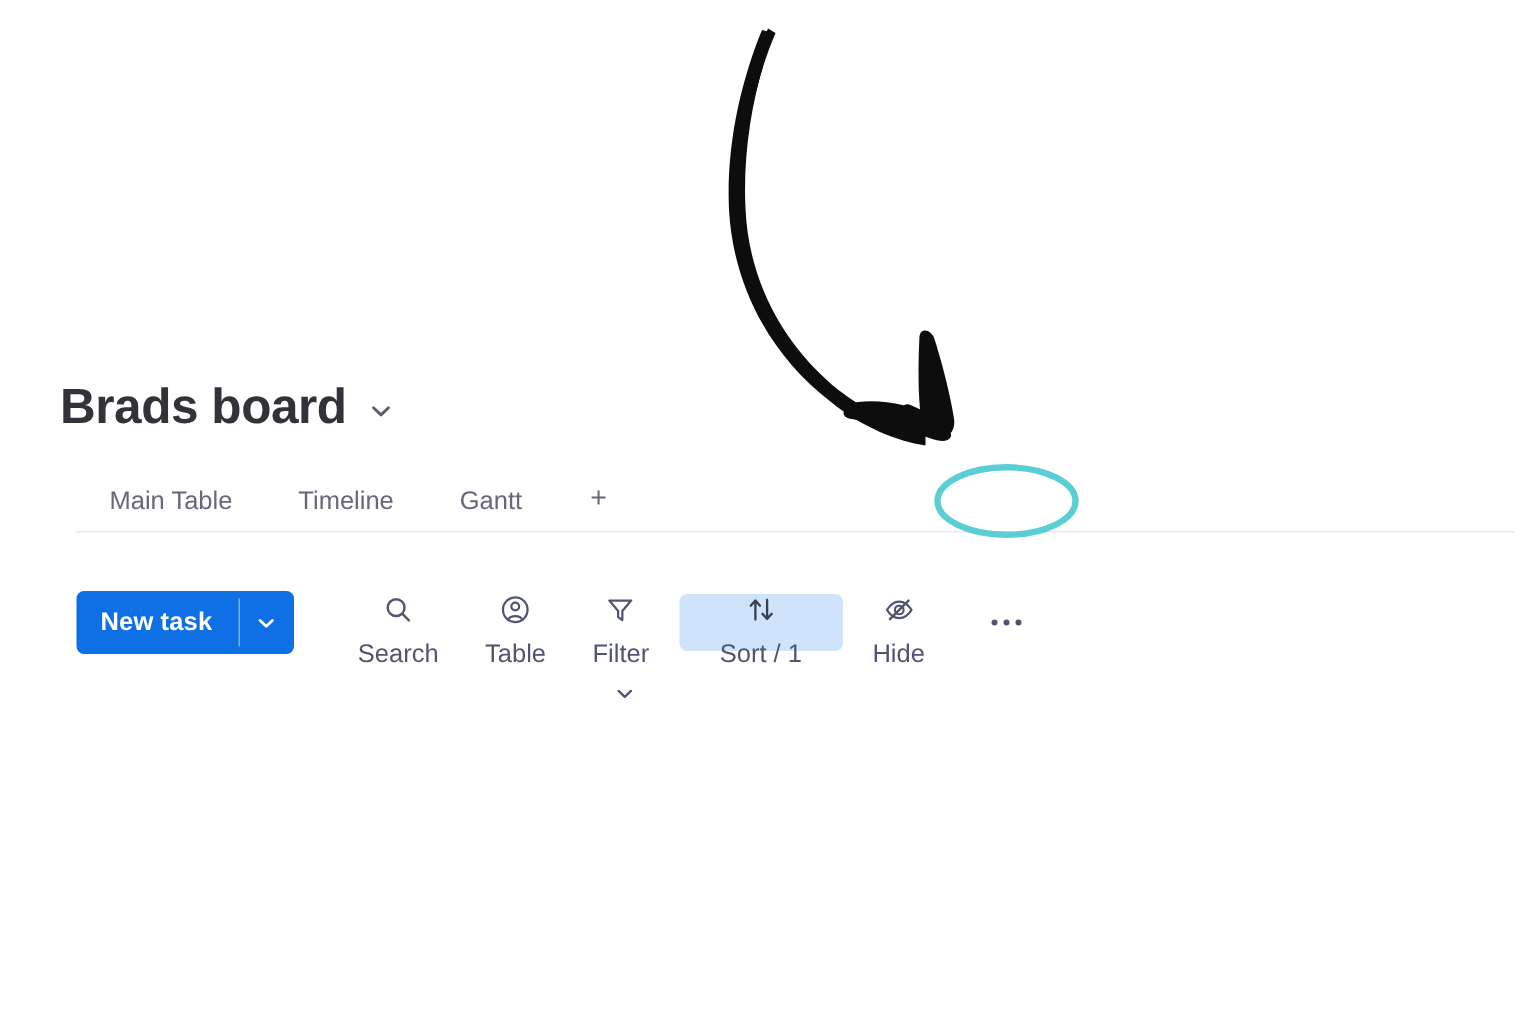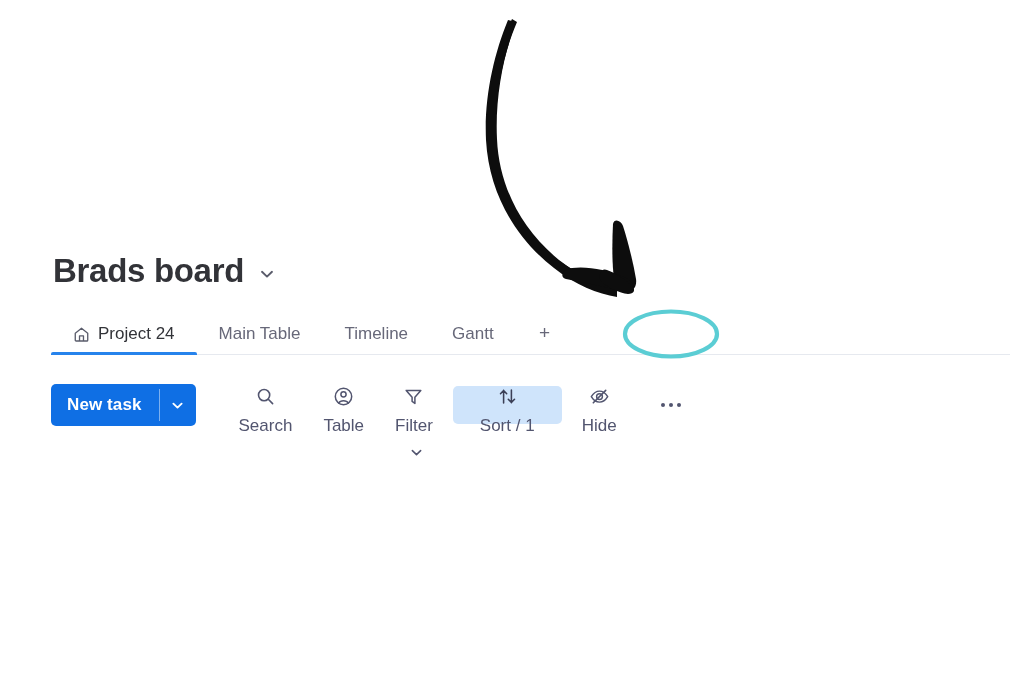--- a/index.html
+++ b/index.html
@@ -19,21 +19,21 @@
 
   #app {
     position: absolute;
     inset: 0;
     background: #ffffff;
   }
 
   
   .board-title-row {
     position: absolute;
-    left: 53px;
+    left: 40px;
     top: 254px;
     display: flex;
     align-items: center;
     gap: 14px;
     text-align: right;
   }
   .board-title {
     font-size: 33px;
     font-weight: 600;
     color: #323338;
@@ -119,21 +119,21 @@
     cursor: pointer;
     background: transparent;
     border: 0;
     font-family: inherit;
   }
 
   
   .toolbar {
     position: absolute;
     left: 51px;
-    top: 384px;
+    top: 394px;
     display: flex;
     align-items: center;
     height: 42px;
   }
 
   .new-task {
     display: flex;
     align-items: stretch;
     height: 42px;
     background: #0f6fe4;
@@ -251,29 +251,20 @@
       <svg viewBox="0 0 18 18" fill="none" xmlns="http://www.w3.org/2000/svg">
         <path d="M4 6.8 L9 11.6 L14 6.8" stroke="#5a5c6b" stroke-width="1.9" stroke-linecap="round" stroke-linejoin="round"></path>
       </svg>
     </span>
   </div>
 
   <div class="tabs-bar">
     <div class="tabs-underline"></div>
     <div class="tabs">
 
-      <button class="tab active">
-        <span class="home-icon">
-          <svg viewBox="0 0 18 18" fill="none" xmlns="http://www.w3.org/2000/svg">
-            <path d="M2.4 7.6 L9 2.4 L15.6 7.6 V15 a0.9 0.9 0 0 1 -0.9 0.9 H3.3 A0.9 0.9 0 0 1 2.4 15 Z" stroke="#5a5c6b" stroke-width="1.4" stroke-linejoin="round" stroke-linecap="round"></path>
-            <path d="M6.9 15.9 V10.4 h4.2 V15.9" stroke="#5a5c6b" stroke-width="1.4" stroke-linejoin="round"></path>
-          </svg>
-        </span>
-        <span>Project 24</span>
-      </button>
 
       <button class="tab">
         <span>Main Table</span>
       </button>
 
       <button class="tab">
         <span>Timeline</span>
       </button>
 
       <button class="tab">

